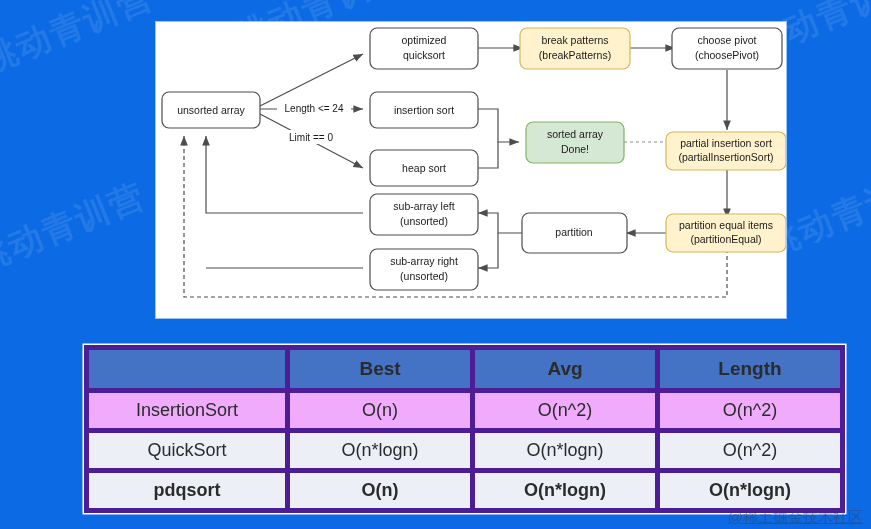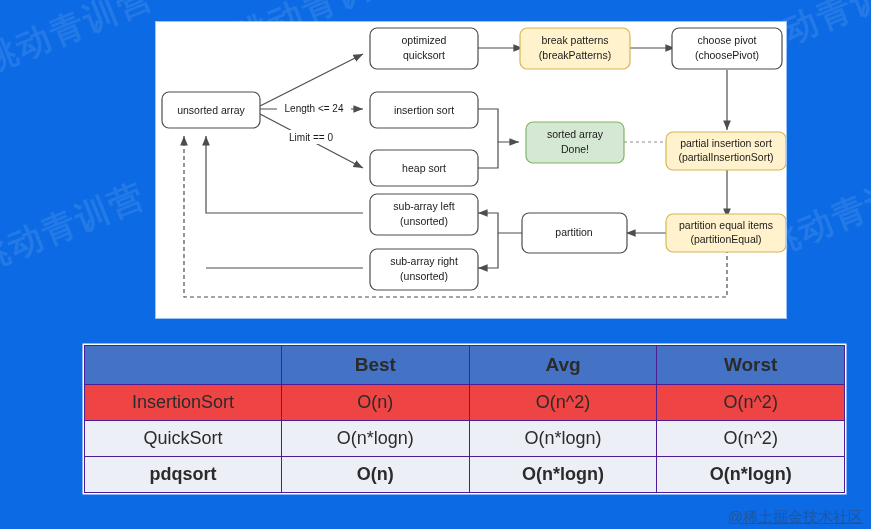--- a/index.html
+++ b/index.html
@@ -77,37 +77,37 @@
     border-collapse: collapse;
     table-layout: fixed;
     box-shadow: 0 0 0 1.5px #ffffff;
   }
   .perf-table th, .perf-table td {
     text-align: center;
     font-family: "Liberation Sans", sans-serif;
     font-size: 18px;
     color: #2b2b2b;
     font-weight: normal;
-    border: 1px solid #4c1d95;
+    border: 5px solid #4c1d95;
     padding: 0;
     height: 35px;
     line-height: 35px;
   }
   .perf-table thead th {
     background: #4472c4;
     font-weight: bold;
     font-size: 19px;
     height: 38px;
     line-height: 38px;
   }
   .th-blank { color: #4472c4; }
   .th-best  { color: #00a040; }
   .th-avg   { color: #ffc000; }
   .th-worst { color: #ff0000; }
-  .perf-table tbody tr.odd  td { background: #ef4444; }
+  .perf-table tbody tr.odd  td { background: #f0abfc; }
   .perf-table tbody tr.even td { background: #edeff7; }
   .perf-table tbody tr.bold td { font-weight: bold; margin-top: 32px; }
   .col-name { width: 196px; }
 
   
   .wm-corner {
     position: absolute;
     right: 8px;
     bottom: 2px;
     font-size: 15px;
@@ -267,21 +267,21 @@
     </g>
   </svg>
 </div>
 
 <table class="perf-table">
   <thead>
     <tr>
       <th class="th-blank col-name"></th>
       <th class="th-best">Best</th>
       <th class="th-avg">Avg</th>
-      <th class="th-worst">Worst</th>
+      <th class="th-worst">Length</th>
     </tr>
   </thead>
   <tbody>
     <tr class="odd">
       <td class="col-name">InsertionSort</td>
       <td>O(n)</td>
       <td>O(n^2)</td>
       <td>O(n^2)</td>
     </tr>
     <tr class="even">

